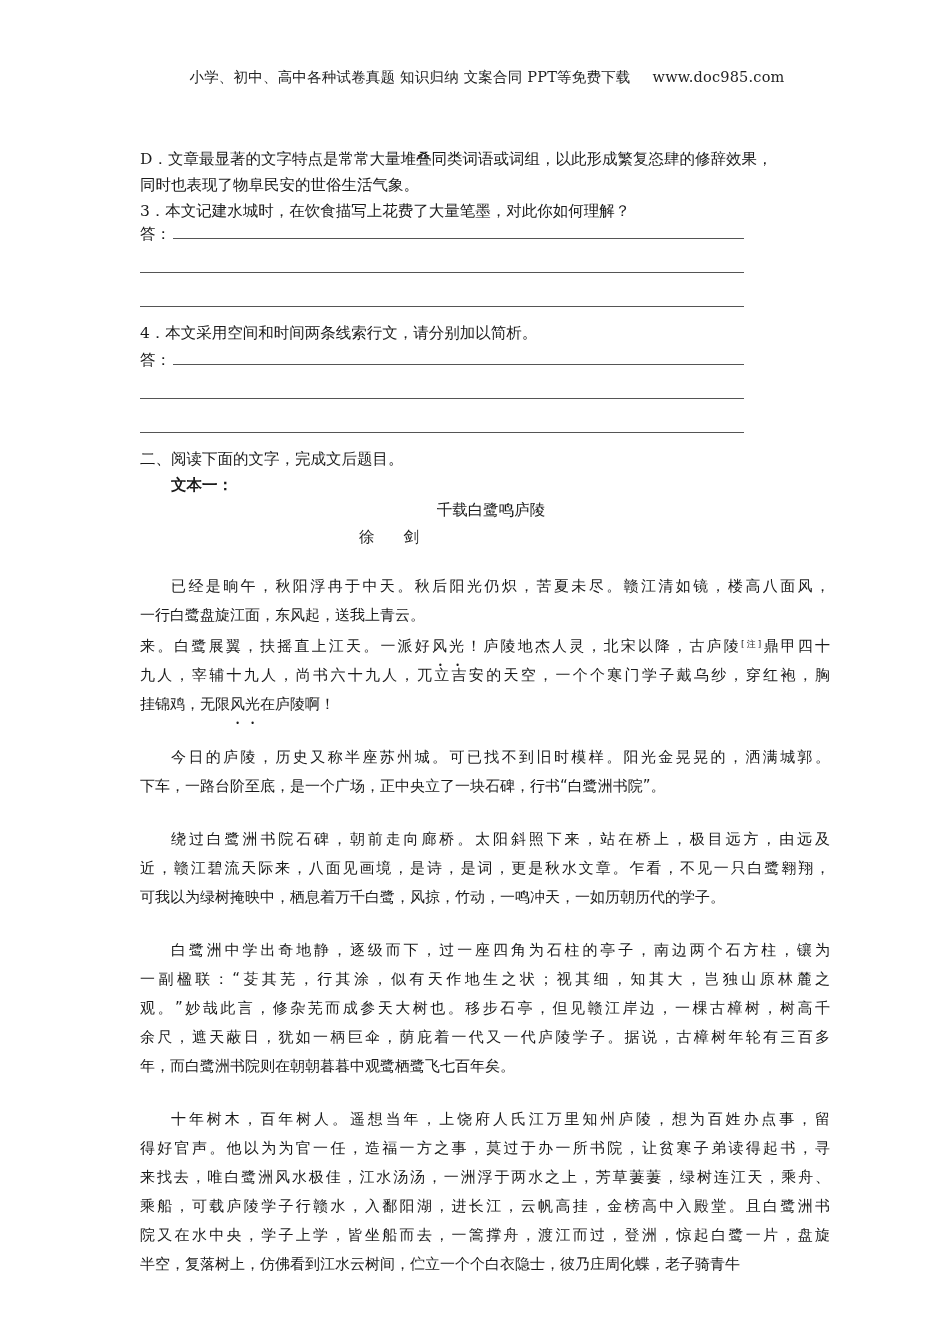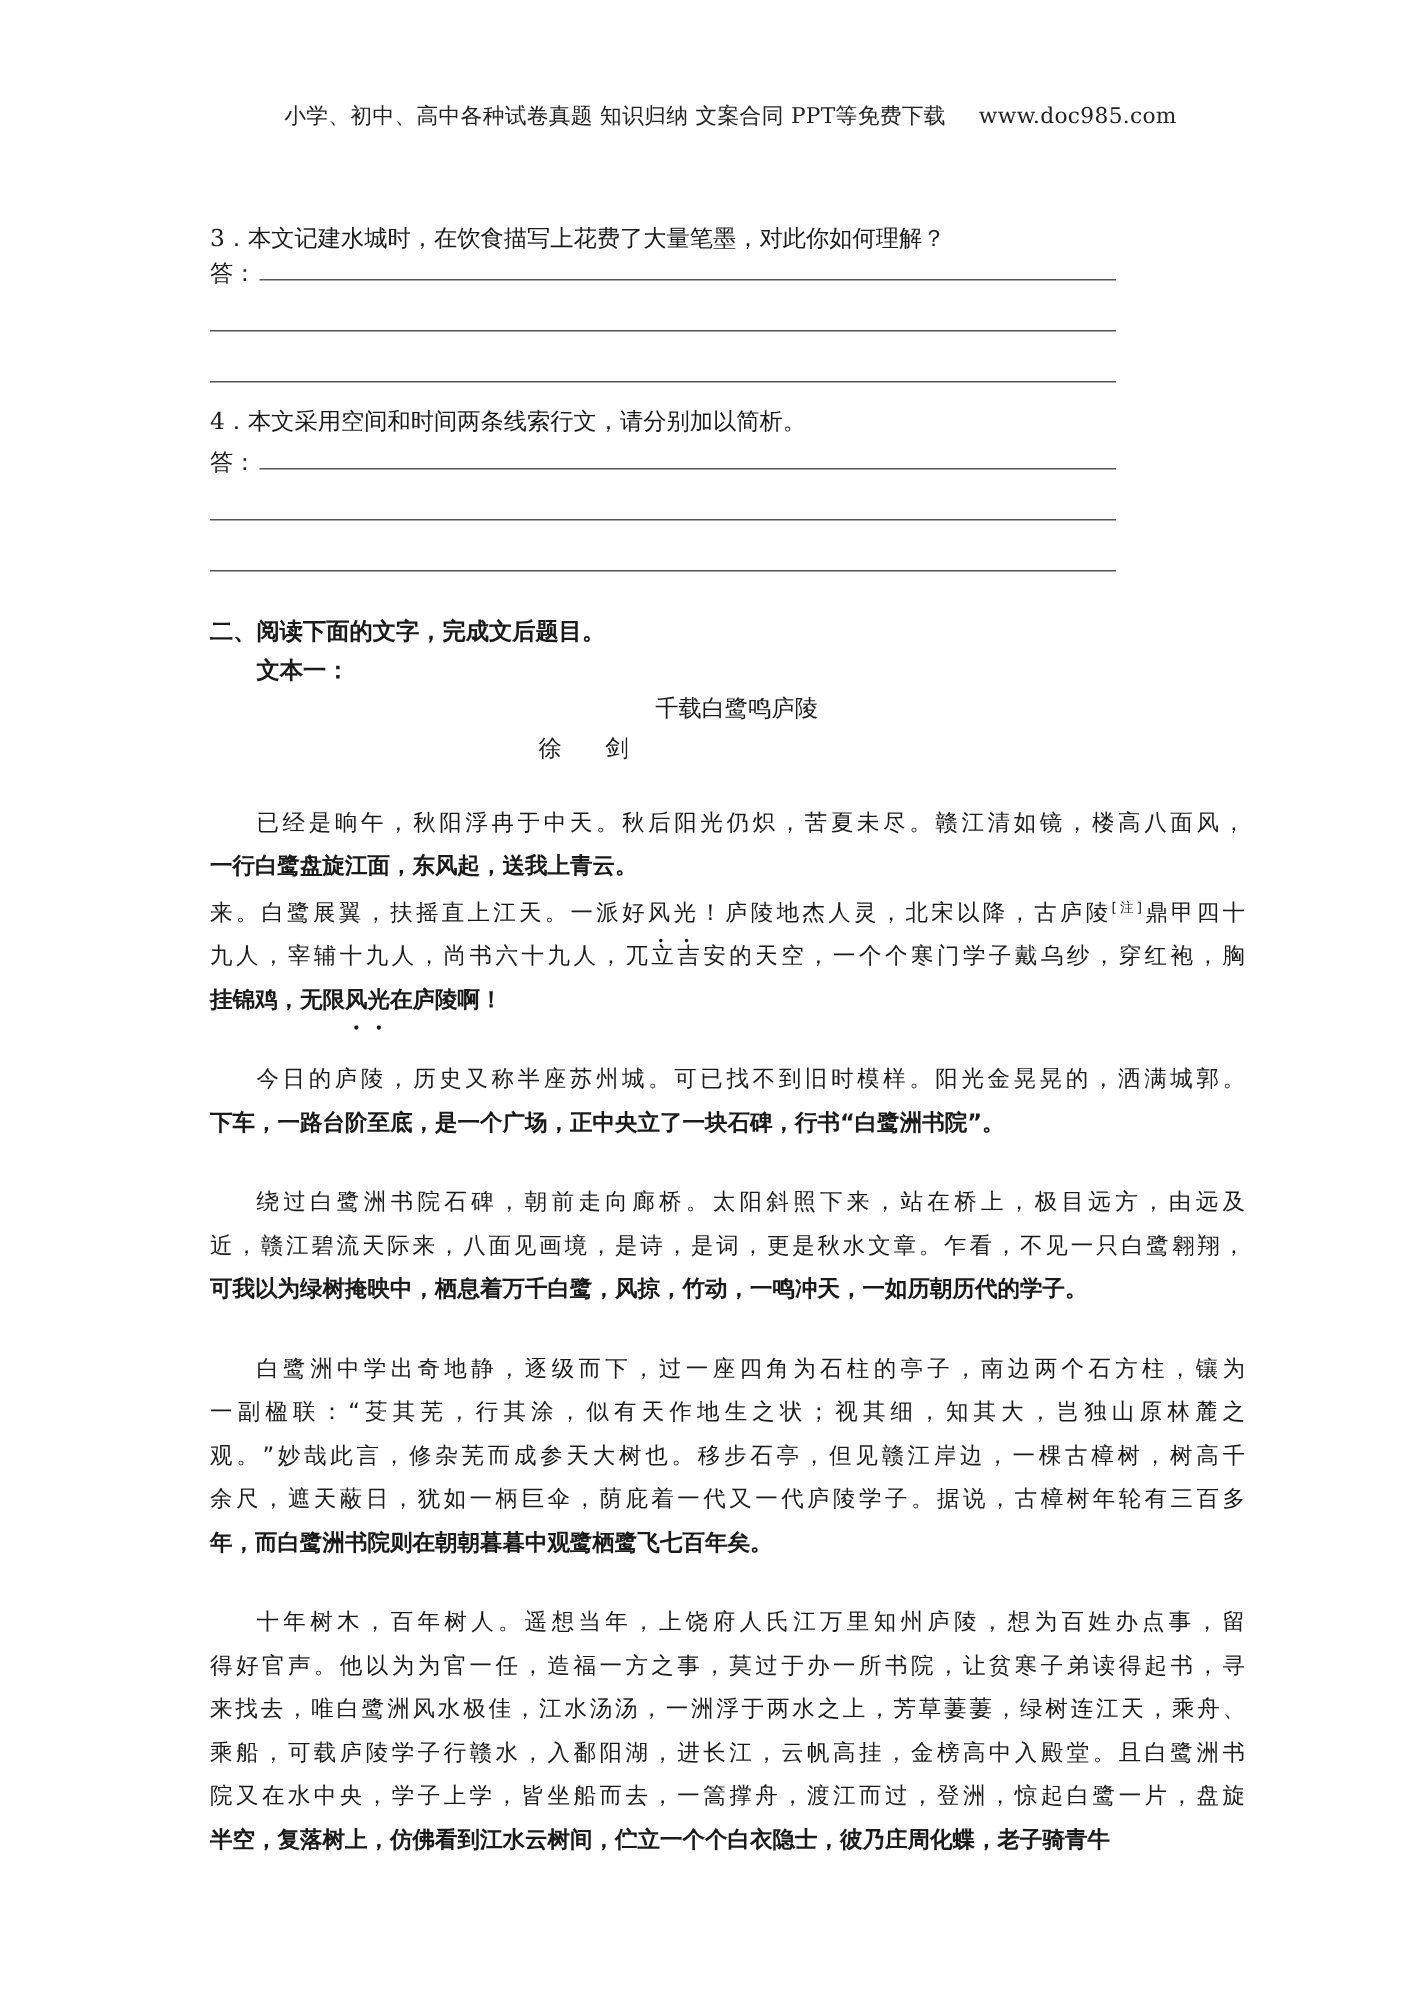--- a/index.html
+++ b/index.html
@@ -13,31 +13,31 @@
       text-align: center; font-size: 14.5px; color: #222; letter-spacing: 0.2px;
       font-family: "DejaVu Serif", serif;
       margin-left: 12px;
     }
     .page-header .gap { display: inline-block; width: 22px; }
     .content { position: absolute; left: 140px; top: 146px; width: 690px; }
     .line {
       font-size: 15.5px; line-height: 26px; height: 26px; white-space: nowrap;
       text-align: justify; text-align-last: justify;
     }
-    .line.left { text-align: left; text-align-last: left; font-weight: bold; }
+    .line.left { text-align: left; text-align-last: left; }
     .indent { padding-left: 31px; margin-top: 22px; }
     .q-line { font-size: 15.5px; line-height: 26px; height: 26px; white-space: nowrap; }
     .answer-row { position: relative; height: 34px; }
     .answer-row .ans-label { position: absolute; left: 0; top: 6px; font-size: 15.5px; }
     .answer-row .rule {
       position: absolute; bottom: 9px; height: 0; border-bottom: 1px solid #555;
     }
     .answer-row .rule.first { left: 33px; width: 571px; }
     .answer-row .rule.full { left: 0; width: 604px; }
-    .section-title { font-weight: bold; font-size: 15.5px; line-height: 26px; height: 26px; margin-top: 18px; }
+    .section-title { font-weight: normal; font-size: 15.5px; line-height: 26px; height: 26px; margin-top: 4px; }
     .text-label { font-weight: bold; font-size: 15.5px; line-height: 26px; height: 26px; padding-left: 31px; }
     .article-title {
       text-align: center; font-size: 15.5px; line-height: 26px; height: 26px;
       font-family: Liberation Mono, monospace; margin-left: -140px; width: 950px; padding-left: 16px;
     }
     .author {
       text-align: center; font-size: 15.5px; line-height: 26px; height: 26px;
       letter-spacing: 12px; margin-left: -140px; width: 790px;
     }
     .body-text .line {
@@ -53,20 +53,24 @@
   </style>
 </head>
 <body>
 
 <div class="page-header">
   <span>小学、初中、高中各种试卷真题  知识归纳  文案合同  PPT等免费下载</span><span class="gap"></span><span>www.doc985.com</span>
 </div>
 
 <div class="content">
 
+  <div>
+    <div class="q-line">D．文章最显著的文字特点是常常大量堆叠同类词语或词组，以此形成繁复恣肆的修辞效果，</div>
+    <div class="q-line">同时也表现了物阜民安的世俗生活气象。</div>
+  </div>
 
   <div>
     <div class="q-line">3．本文记建水城时，在饮食描写上花费了大量笔墨，对此你如何理解？</div>
     <div class="answer-row" style="height:30px;margin-top:-6px;">
       <span class="ans-label">答：</span>
       <div class="rule first"></div>
     </div>
     <div class="answer-row">
       <div class="rule full"></div>
     </div>

